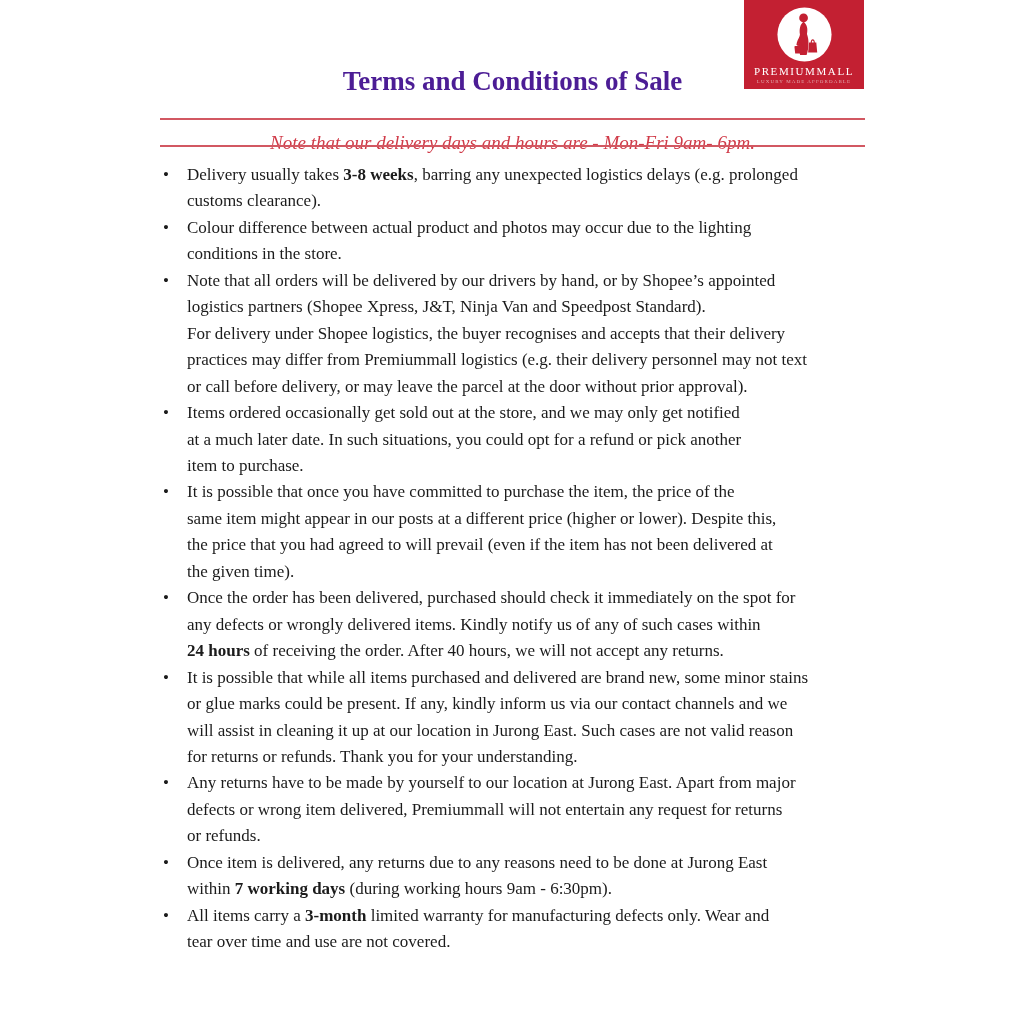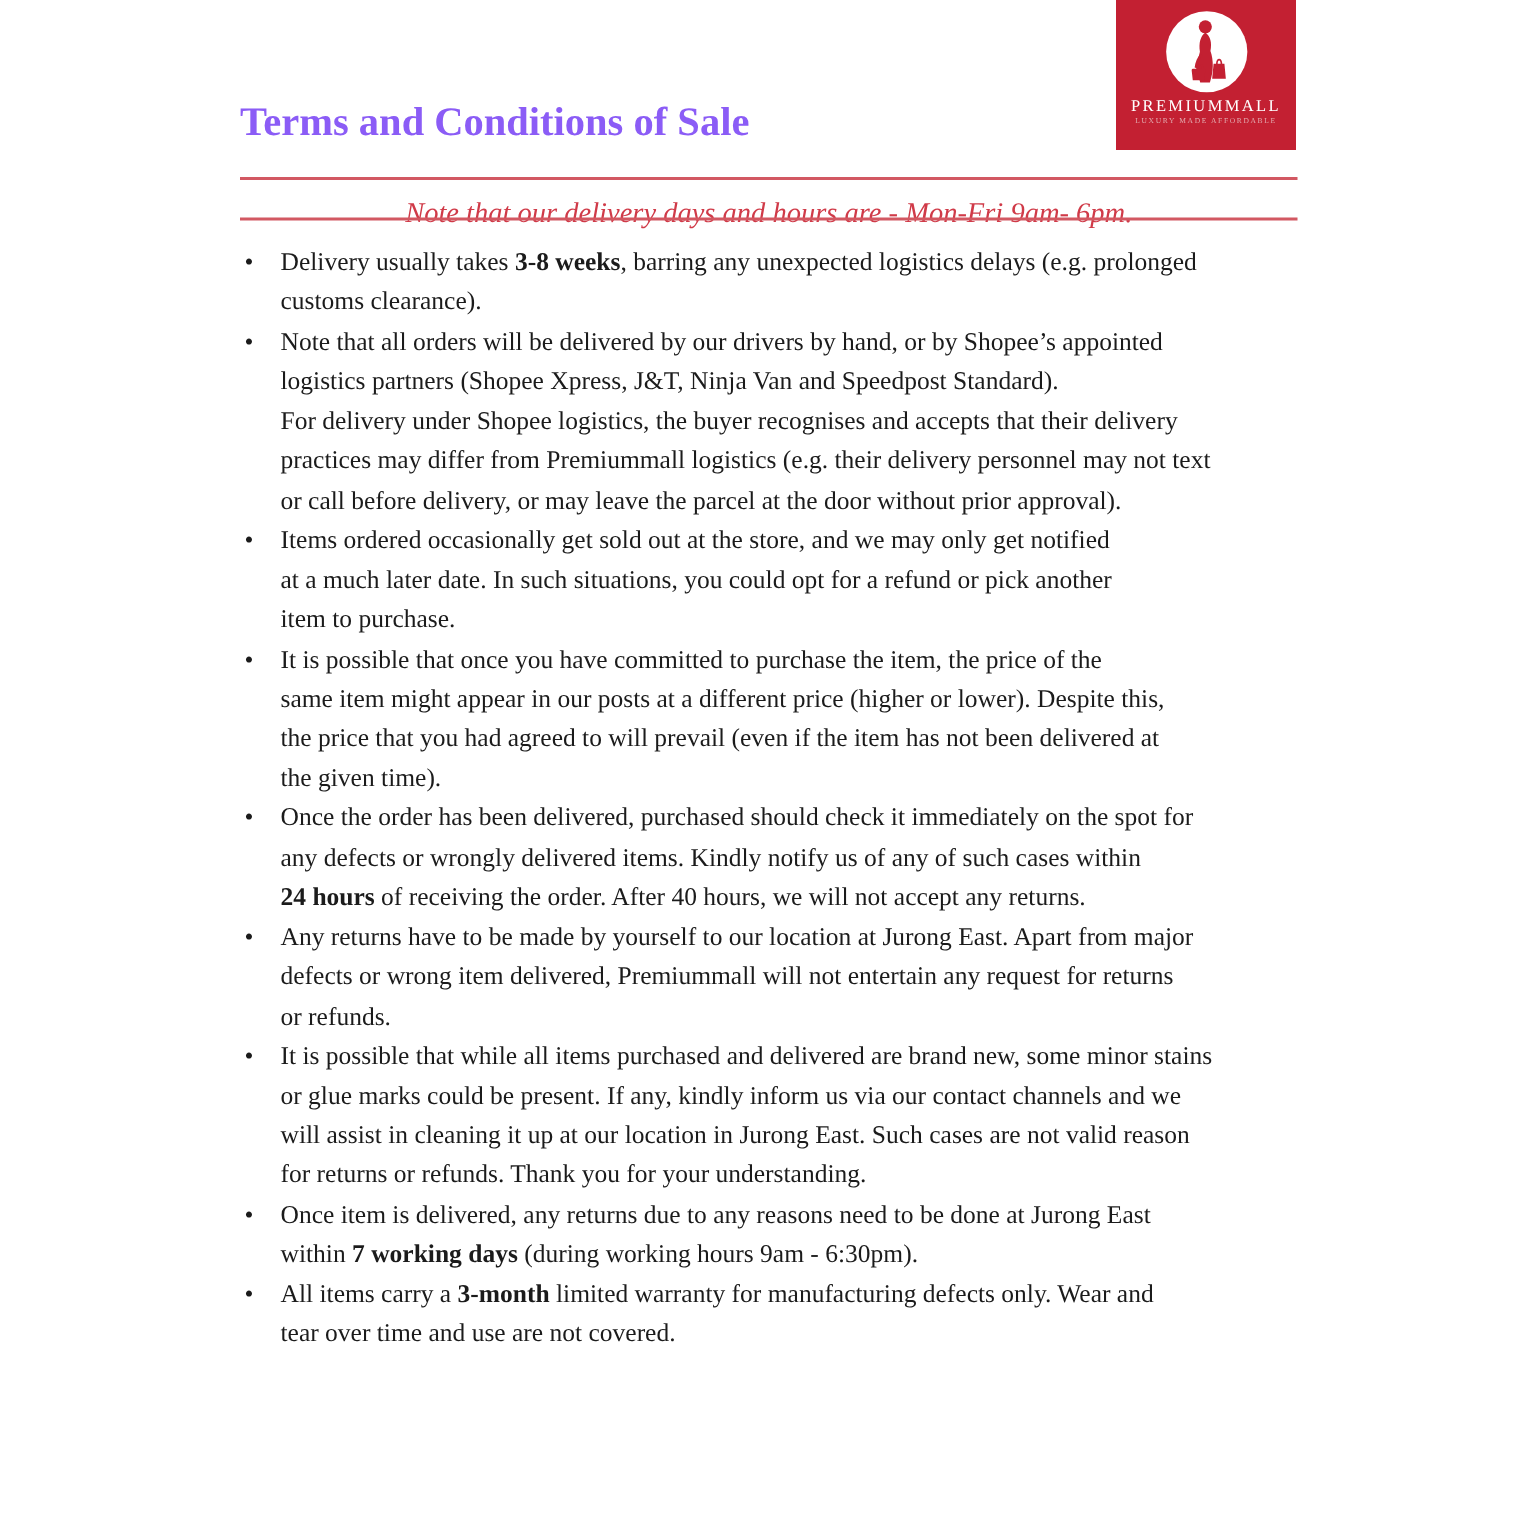--- a/index.html
+++ b/index.html
@@ -1,38 +1,38 @@
 <!DOCTYPE html>
 <html><head>
 <meta charset="utf-8">
 <style>
   * { margin: 0; padding: 0; box-sizing: border-box; }
   html, body { width: 1024px; height: 1024px; background: #ffffff; }
   body { position: relative; font-family: "Liberation Serif", "DejaVu Serif", serif; color: #1b1b1b; }
 
   
   .logo {
-    position: absolute; left: 744px; top: 0; width: 120px; height: 100px;
+    position: absolute; left: 744px; top: 0; width: 120px; height: 89px;
     background: #c32032; display: flex; flex-direction: column; align-items: center;
     padding-top: 6px;
   }
   .logo-circle { width: 57px; height: 57px; display: block; }
   .brand-name {
     color: #ffffff; font-size: 11px; letter-spacing: 1.6px; line-height: 11px;
     margin-top: 3px; white-space: nowrap;
   }
   .brand-tagline {
     color: #e2a9ae; font-size: 5px; letter-spacing: 1.1px; line-height: 6px;
     margin-top: 2px; white-space: nowrap;
   }
 
   
   .page-title {
     position: absolute; left: 160px; top: 66px; width: 705px;
-    font-size: 27px; font-weight: bold; color: #8b5cf6;
+    text-align: center; font-size: 27px; font-weight: bold; color: #4c1d95;
   }
 
   
   .rule { position: absolute; left: 160px; width: 705px; height: 2px; background: #d25862; }
   .rule-top { top: 118px; }
   .rule-bottom { top: 145px; }
   .notice-text {
     position: absolute; left: 160px; top: 120px; width: 705px;
     text-align: center; font-style: italic; font-size: 19px; color: #d03a48; margin-top: 12px;
   }
@@ -70,39 +70,41 @@
 
 <h1 class="page-title">Terms and Conditions of Sale</h1>
 
 <div class="rule rule-top"></div>
 <div class="notice-text">Note that our delivery days and hours are - Mon-Fri 9am- 6pm.</div>
 <div class="rule rule-bottom"></div>
 
 <ul class="terms" id="terms-list">
     <li class="term"><span>Delivery usually takes </span><span class="b">3-8 weeks</span><span>, barring any unexpected logistics delays (e.g. prolonged
 customs clearance).</span></li>
+    <li class="term"><span>Colour difference between actual product and photos may occur due to the lighting
+conditions in the store.</span></li>
     <li class="term"><span>Note that all orders will be delivered by our drivers by hand, or by Shopee’s appointed
 logistics partners (Shopee Xpress, J&amp;T, Ninja Van and Speedpost Standard).
 For delivery under Shopee logistics, the buyer recognises and accepts that their delivery
 practices may differ from Premiummall logistics (e.g. their delivery personnel may not text
 or call before delivery, or may leave the parcel at the door without prior approval).</span></li>
     <li class="term"><span>Items ordered occasionally get sold out at the store, and we may only get notified
 at a much later date. In such situations, you could opt for a refund or pick another
 item to purchase.</span></li>
     <li class="term"><span>It is possible that once you have committed to purchase the item, the price of the
 same item might appear in our posts at a different price (higher or lower). Despite this,
 the price that you had agreed to will prevail (even if the item has not been delivered at
 the given time).</span></li>
     <li class="term"><span>Once the order has been delivered, purchased should check it immediately on the spot for
 any defects or wrongly delivered items. Kindly notify us of any of such cases within
 </span><span class="b">24 hours</span><span> of receiving the order. After 40 hours, we will not accept any returns.</span></li>
-    <li class="term"><span>Any returns have to be made by yourself to our location at Jurong East. Apart from major
-defects or wrong item delivered, Premiummall will not entertain any request for returns
-or refunds.</span></li>
     <li class="term"><span>It is possible that while all items purchased and delivered are brand new, some minor stains
 or glue marks could be present. If any, kindly inform us via our contact channels and we
 will assist in cleaning it up at our location in Jurong East. Such cases are not valid reason
 for returns or refunds. Thank you for your understanding.</span></li>
+    <li class="term"><span>Any returns have to be made by yourself to our location at Jurong East. Apart from major
+defects or wrong item delivered, Premiummall will not entertain any request for returns
+or refunds.</span></li>
     <li class="term"><span>Once item is delivered, any returns due to any reasons need to be done at Jurong East
 within </span><span class="b">7 working days</span><span> (during working hours 9am - 6:30pm).</span></li>
     <li class="term"><span>All items carry a </span><span class="b">3-month</span><span> limited warranty for manufacturing defects only. Wear and
 tear over time and use are not covered.</span></li>
   </ul>
 
 </body></html>

